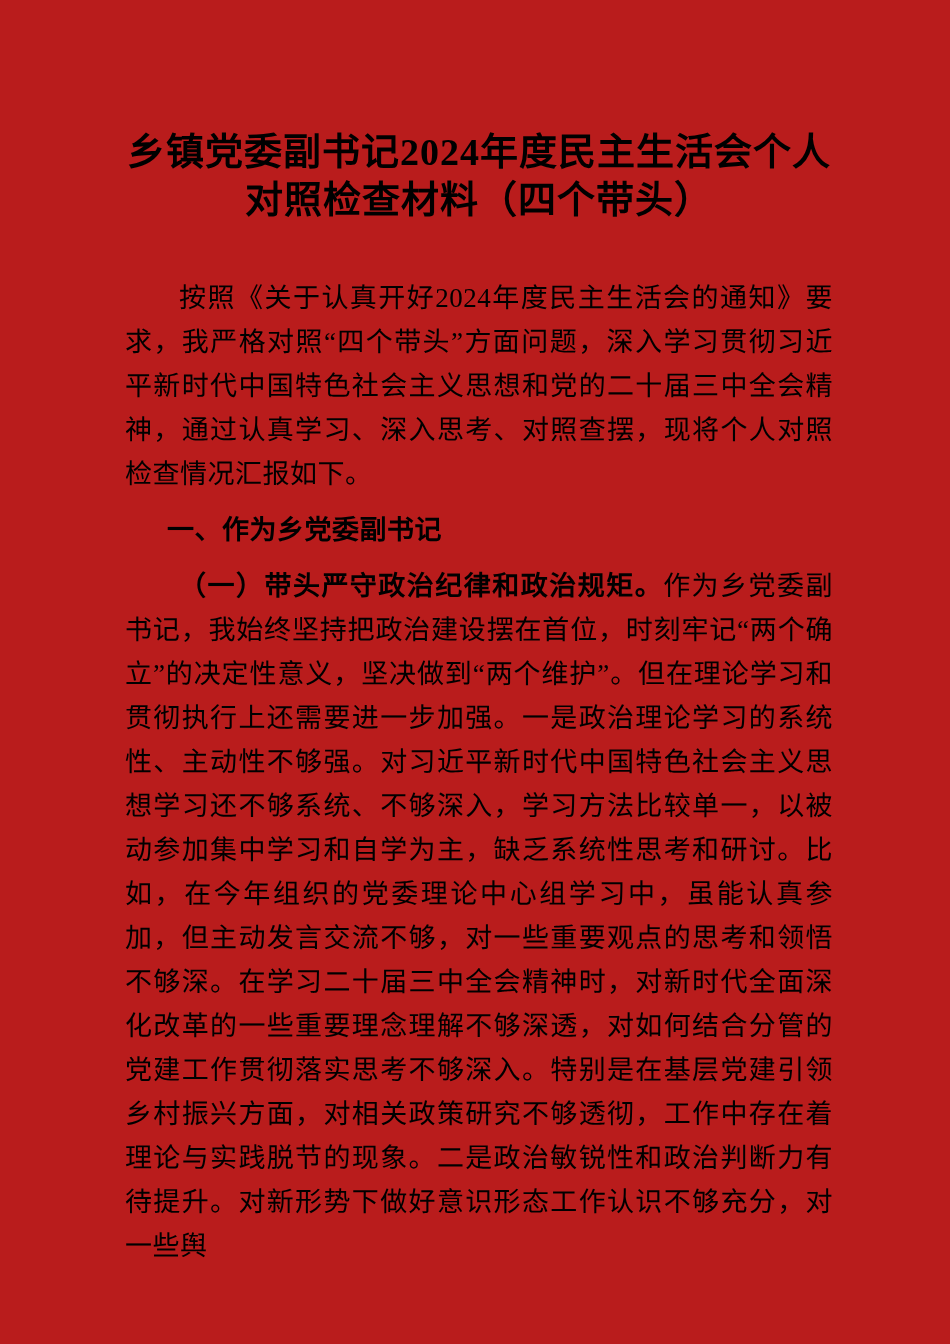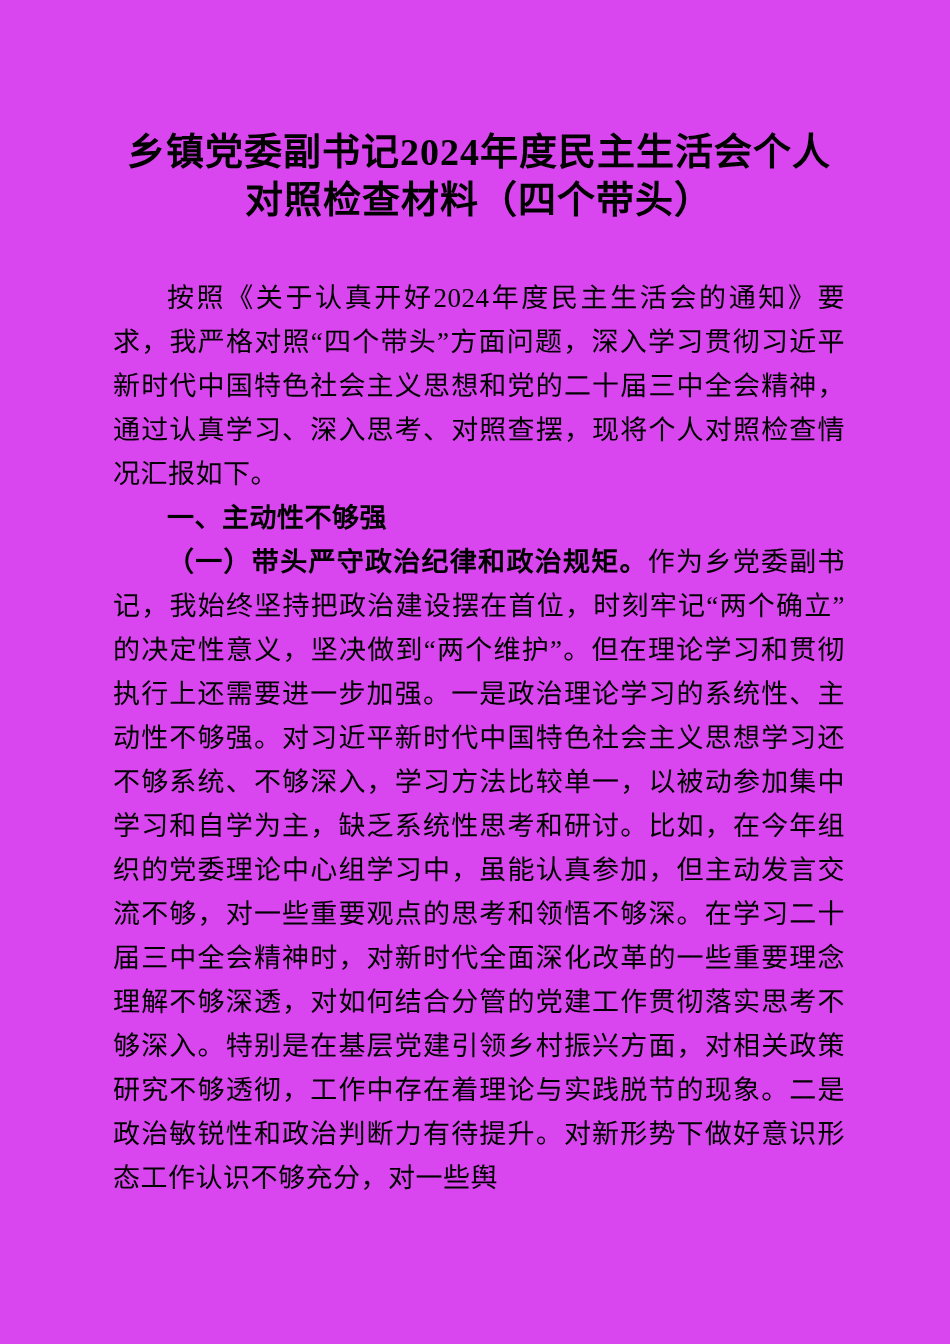--- a/index.html
+++ b/index.html
@@ -4,41 +4,41 @@
 <style>
   html, body {
     margin: 0;
     padding: 0;
     background: #ffffff;
   }
   .page {
     position: relative;
     width: 950px;
     height: 1344px;
-    background: #d946ef;
+    background: #b91c1c;
     color: #000000;
     overflow: hidden;
   }
   .content {
     position: absolute;
     top: 0;
     left: 113px;
     width: 732px;
   }
   .doc-title {
     margin: 128px 0 52px 0;
     font-family: "Liberation Serif", "DejaVu Serif", serif;
     font-weight: bold;
     font-size: 38px;
     line-height: 48px;
     text-align: center;
     letter-spacing: 1px;
   }
   .para {
-    margin: 0;
+    margin: 12px;
     font-family: "Liberation Serif", "DejaVu Serif", serif;
     font-weight: normal;
     font-size: 27px;
     line-height: 44px;
     text-align: justify;
     text-indent: 2em;
     letter-spacing: 0.5px;
   }
   .section-heading {
     margin: 0;
@@ -56,18 +56,18 @@
 </head>
 <body>
 
 <div class="page">
   <div class="content">
 
     <h1 class="doc-title">乡镇党委副书记2024年度民主生活会个人对照检查材料（四个带头）</h1>
 
     <p class="para">按照《关于认真开好2024年度民主生活会的通知》要求，我严格对照“四个带头”方面问题，深入学习贯彻习近平新时代中国特色社会主义思想和党的二十届三中全会精神，通过认真学习、深入思考、对照查摆，现将个人对照检查情况汇报如下。</p>
 
-    <h2 class="section-heading">一、主动性不够强</h2>
+    <h2 class="section-heading">一、作为乡党委副书记</h2>
 
     <p class="para"><span class="item-lead">（一）带头严守政治纪律和政治规矩。</span><span>作为乡党委副书记，我始终坚持把政治建设摆在首位，时刻牢记“两个确立”的决定性意义，坚决做到“两个维护”。但在理论学习和贯彻执行上还需要进一步加强。一是政治理论学习的系统性、主动性不够强。对习近平新时代中国特色社会主义思想学习还不够系统、不够深入，学习方法比较单一，以被动参加集中学习和自学为主，缺乏系统性思考和研讨。比如，在今年组织的党委理论中心组学习中，虽能认真参加，但主动发言交流不够，对一些重要观点的思考和领悟不够深。在学习二十届三中全会精神时，对新时代全面深化改革的一些重要理念理解不够深透，对如何结合分管的党建工作贯彻落实思考不够深入。特别是在基层党建引领乡村振兴方面，对相关政策研究不够透彻，工作中存在着理论与实践脱节的现象。二是政治敏锐性和政治判断力有待提升。对新形势下做好意识形态工作认识不够充分，对一些舆</span></p>
 
   </div>
 </div>
 
 </body></html>

